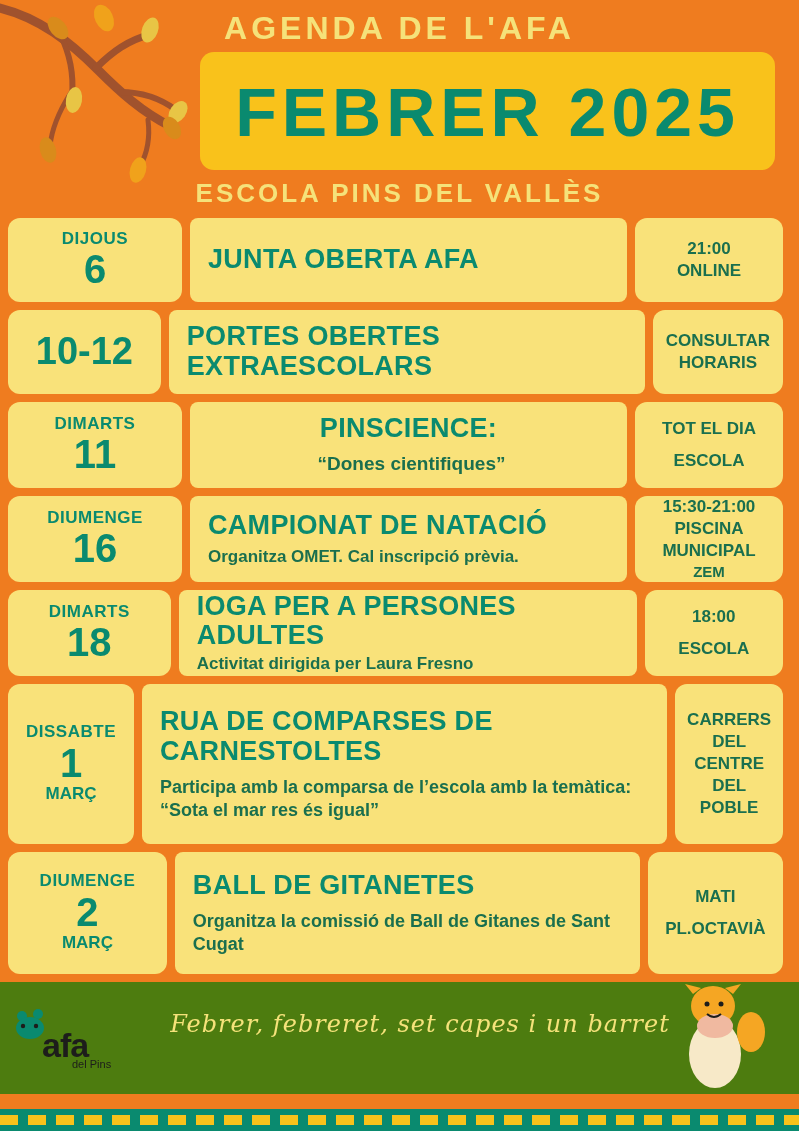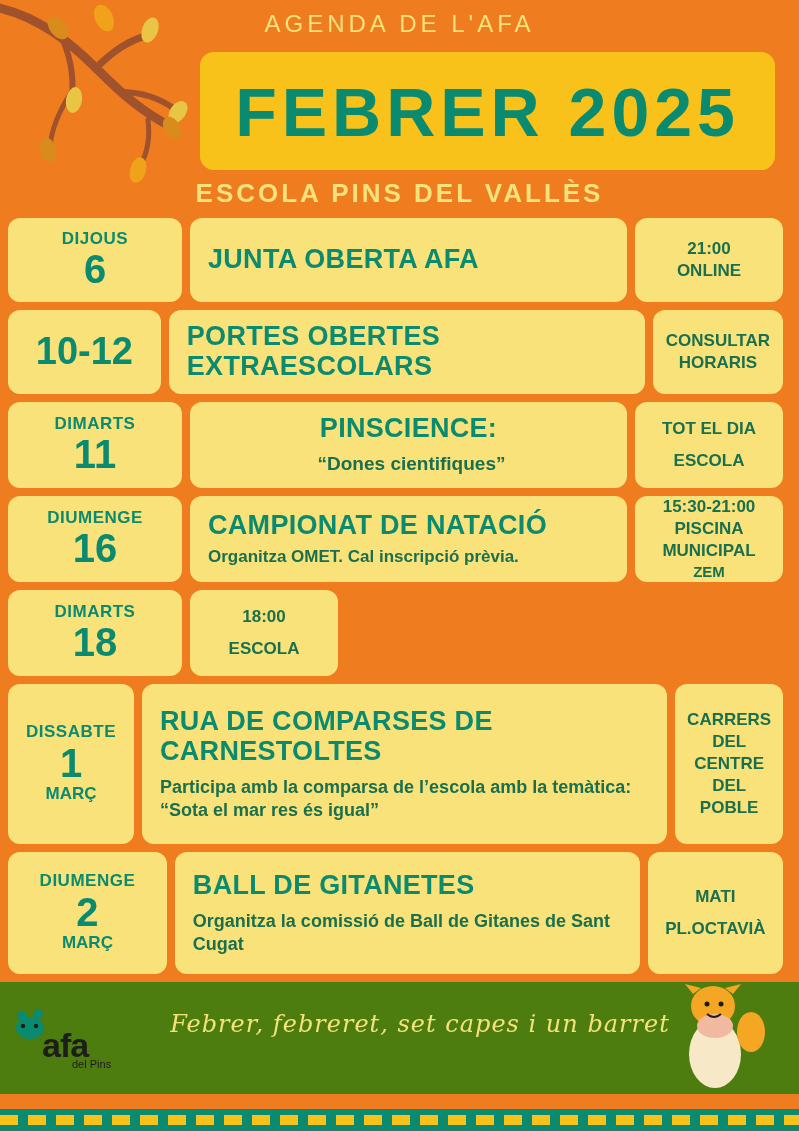--- a/index.html
+++ b/index.html
@@ -18,22 +18,22 @@
     position: relative;
     height: 218px;
     background: #ef7c1f;
     overflow: hidden;
   }
   .agenda-title {
     position: absolute;
     top: 10px; left: 0; right: 0;
     text-align: center;
     color: #f5e27a;
-    font-size: 24px;
-    font-weight: normal;
+    font-size: 32px;
+    font-weight: bold;
     letter-spacing: 4px;
     z-index: 4;
   }
   .month-box {
     position: absolute;
     top: 52px; left: 200px;
     width: 575px; height: 118px;
     background: #f9c21b;
     border-radius: 14px;
     z-index: 3;
@@ -110,20 +110,21 @@
   .date-month {
     font-size: 17px;
     font-weight: bold;
     line-height: 1.2;
   }
 
   .event-cell {
     flex: 1 1 auto;
     padding: 6px 18px;
     text-align: left;
+    border-radius: 8px;
   }
   .event-title {
     color: #0a8a6f;
     font-size: 27px;
     font-weight: bold;
     line-height: 1.1;
     letter-spacing: 0.3px;
   }
   .event-title.center { text-align: center; }
   .event-sub {
@@ -297,20 +298,24 @@
       <div>MUNICIPAL</div>
       <div style="font-size:15px">ZEM</div>
     </div>
   </div>
 
   <div class="row tall">
     <div class="cell date-cell">
       <div class="date-weekday">DIMARTS</div>
       <div class="date-number">18</div>
     </div>
+    <div class="cell event-cell">
+      <div class="event-title">IOGA PER A PERSONES ADULTES</div>
+      <div class="event-sub" style="margin-top:2px">Activitat dirigida per Laura Fresno</div>
+    </div>
     <div class="cell info-cell">
       <div>18:00</div>
       <div class="info-gap"></div>
       <div>ESCOLA</div>
     </div>
   </div>
 
   <div class="row" style="height:160px">
     <div class="cell date-cell">
       <div class="date-weekday">DISSABTE</div>

